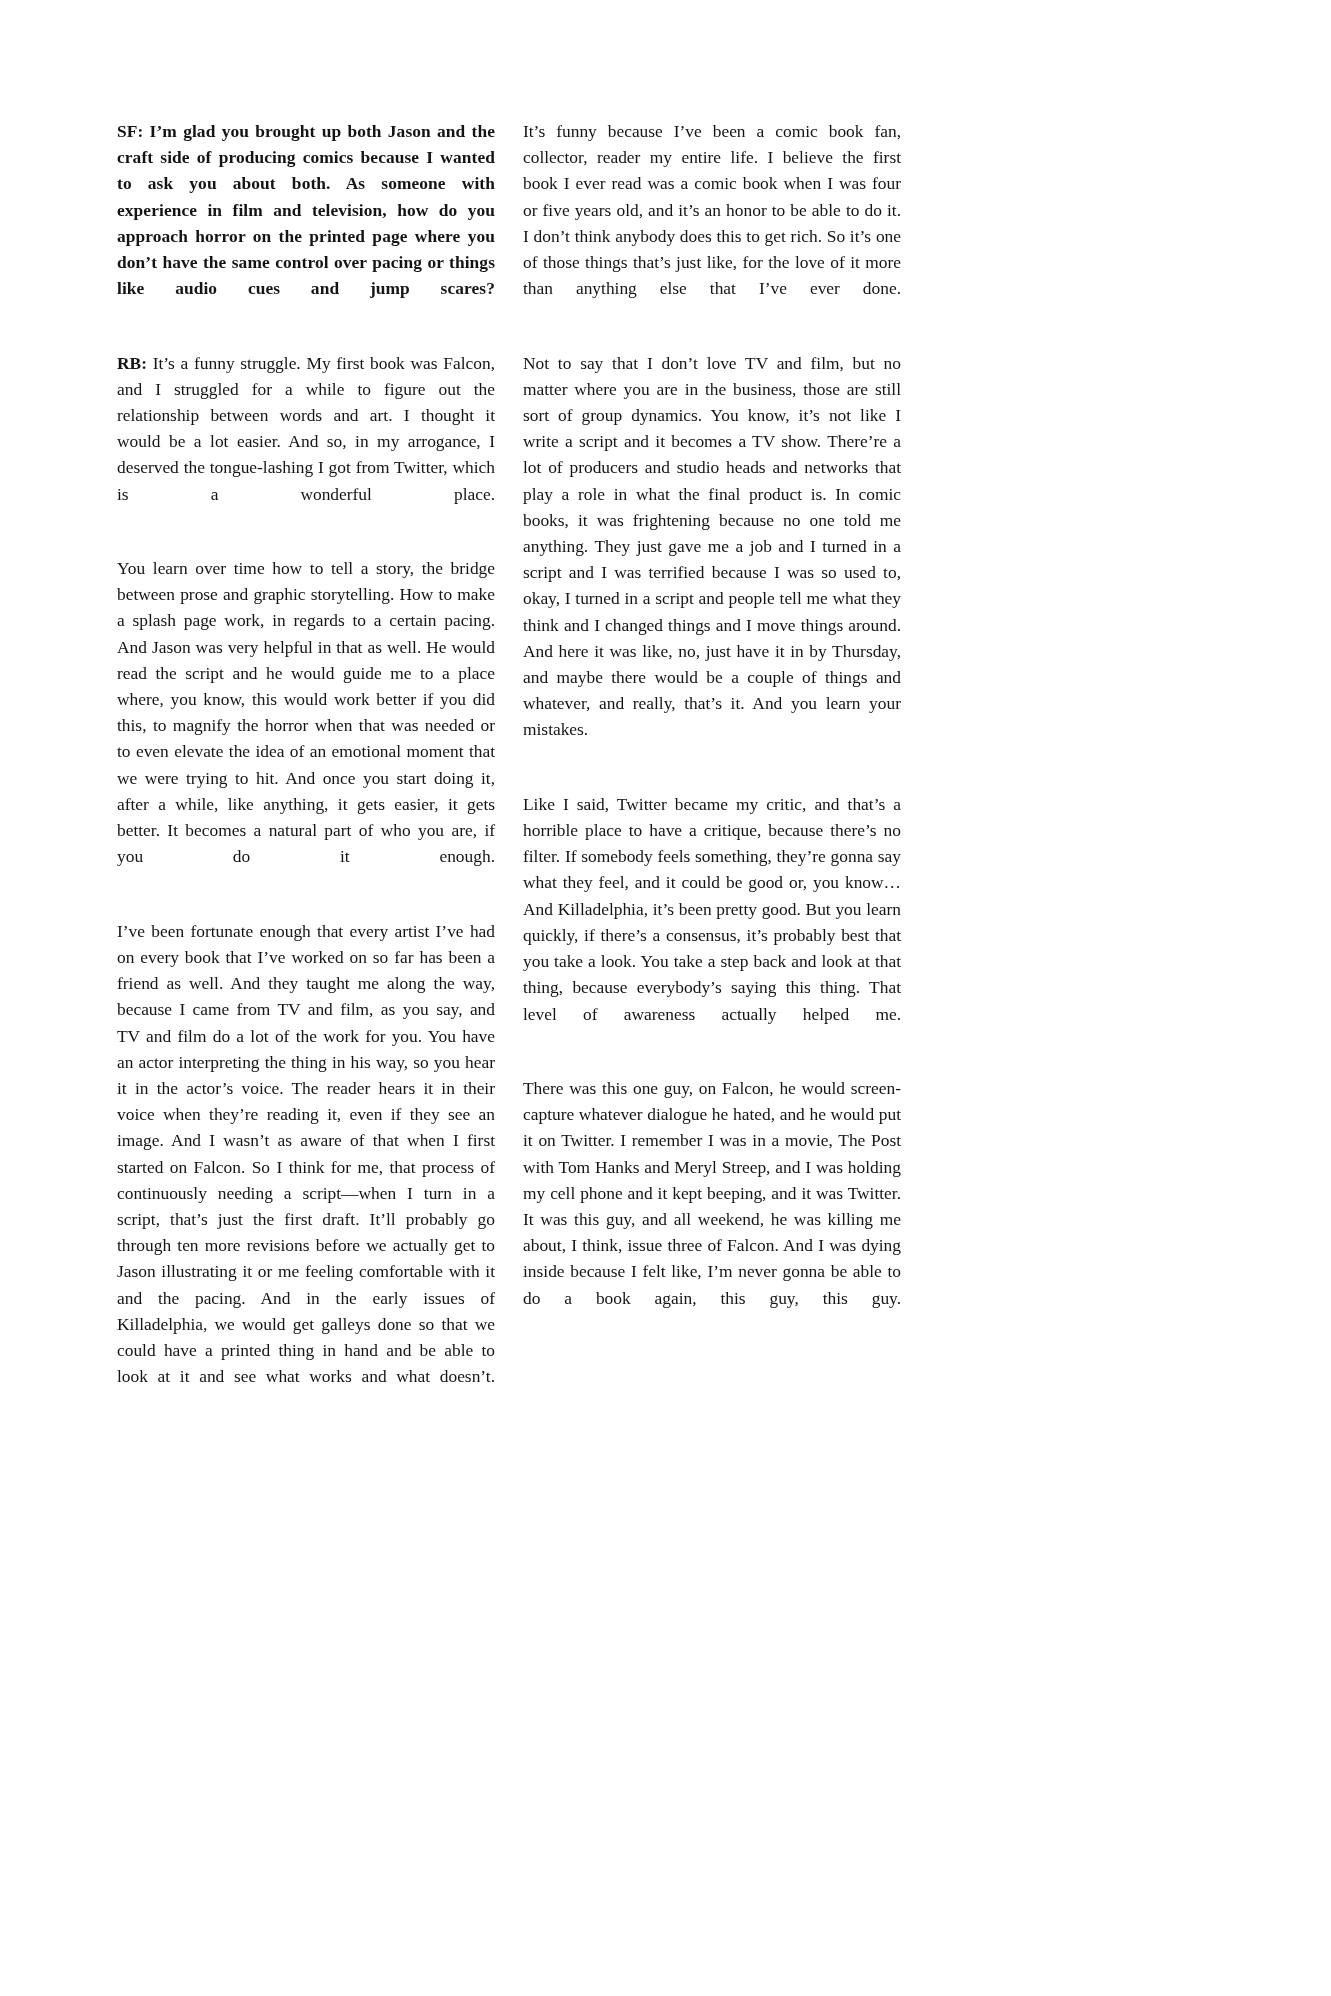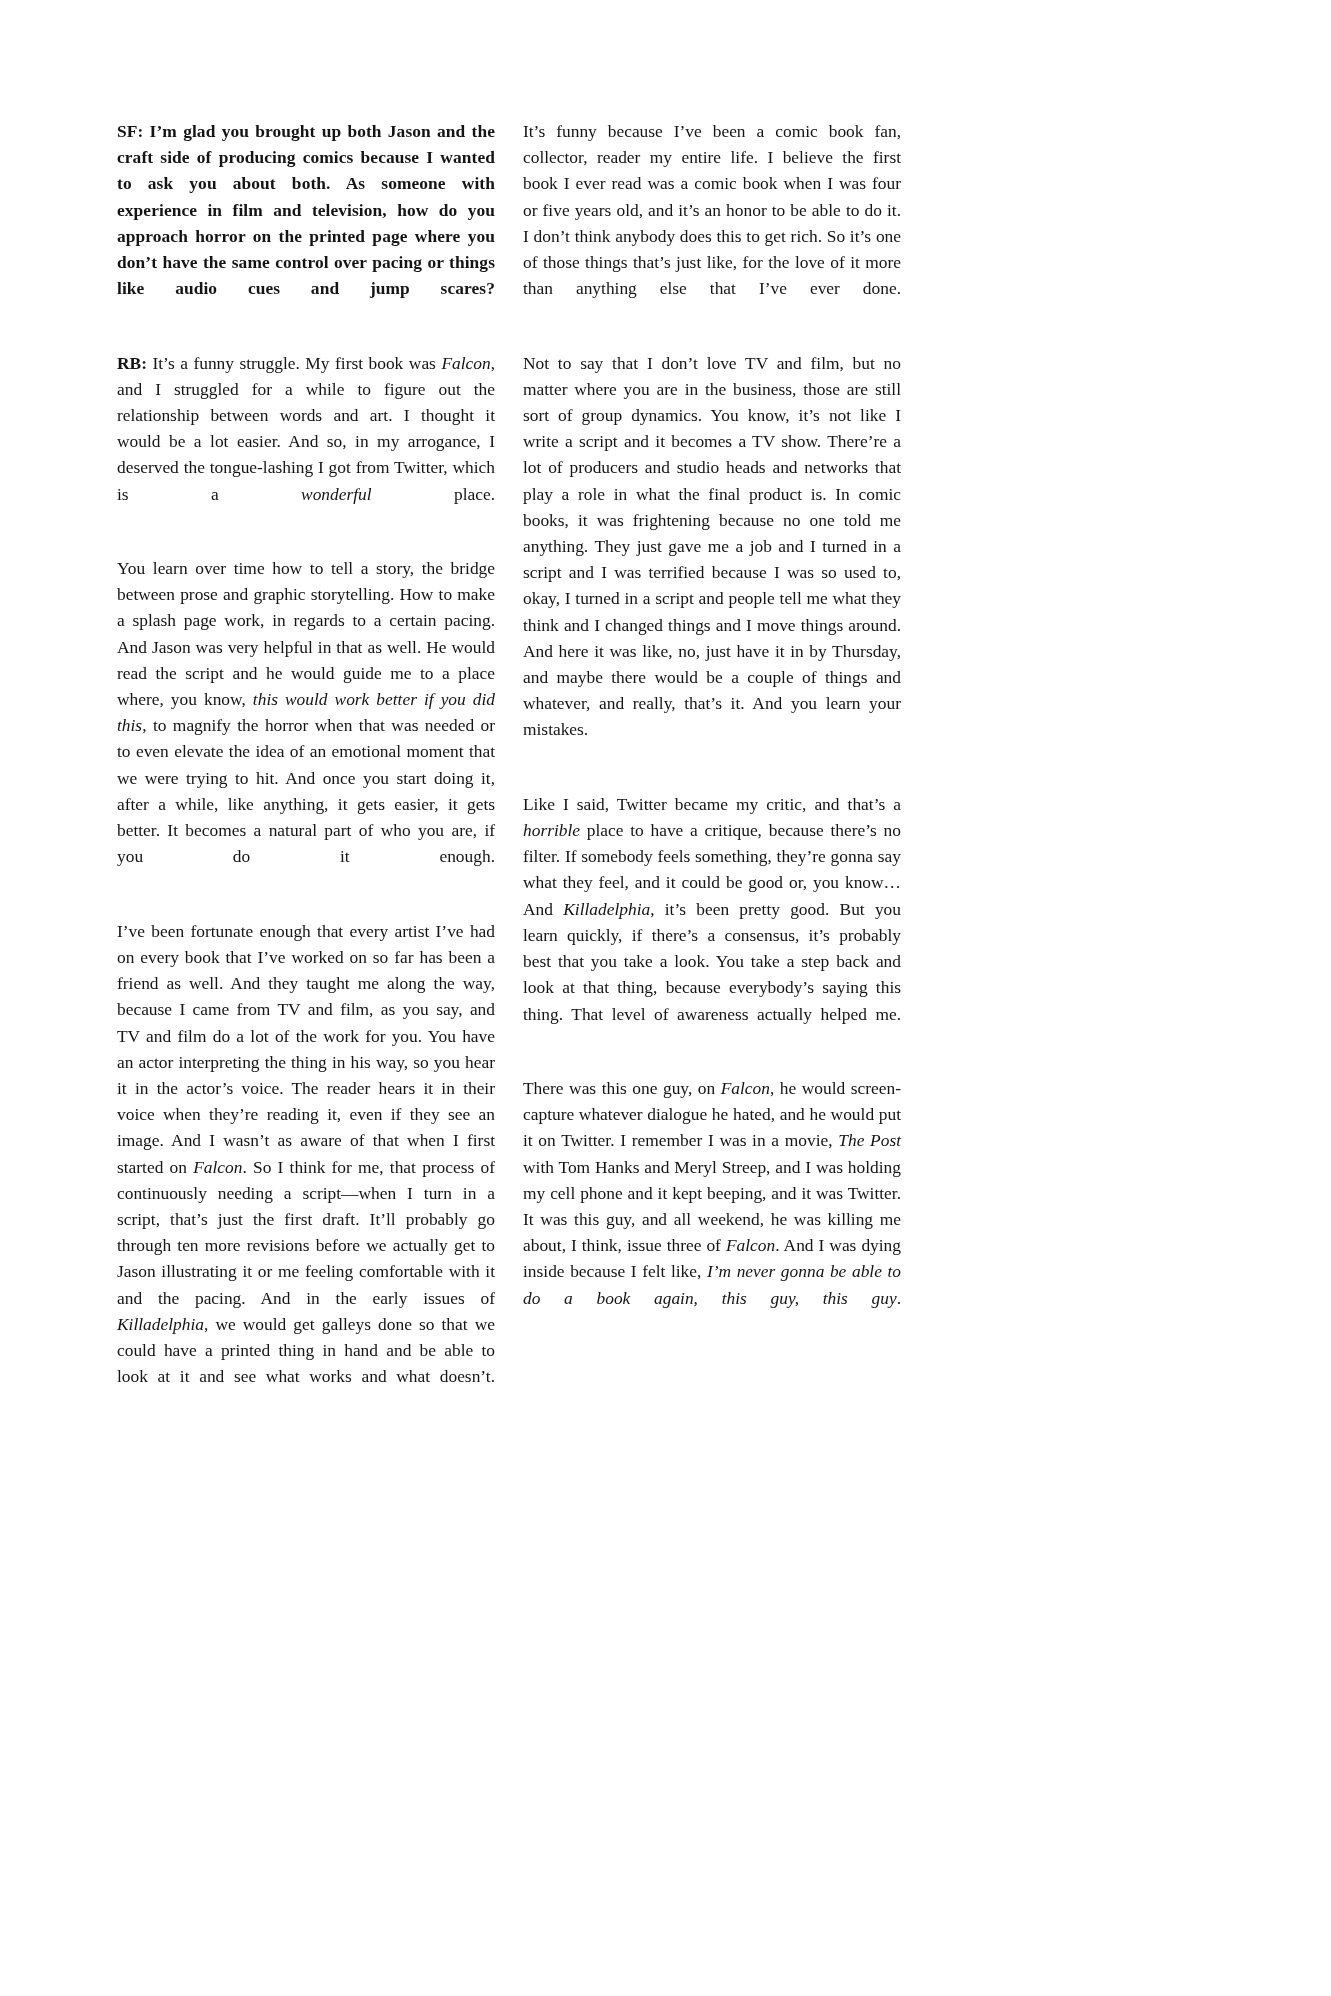--- a/index.html
+++ b/index.html
@@ -43,21 +43,20 @@
     margin-bottom: 0;
   }
   p.question {
     font-weight: bold;
     letter-spacing: 0.005em;
   }
   .speaker {
     font-weight: bold;
   }
   .ital {
-    font-style: italic;
   }
   
   p.para::after {
     content: "";
     display: inline-block;
     width: 100%;
   }
 </style>
 </head>
 <body>

